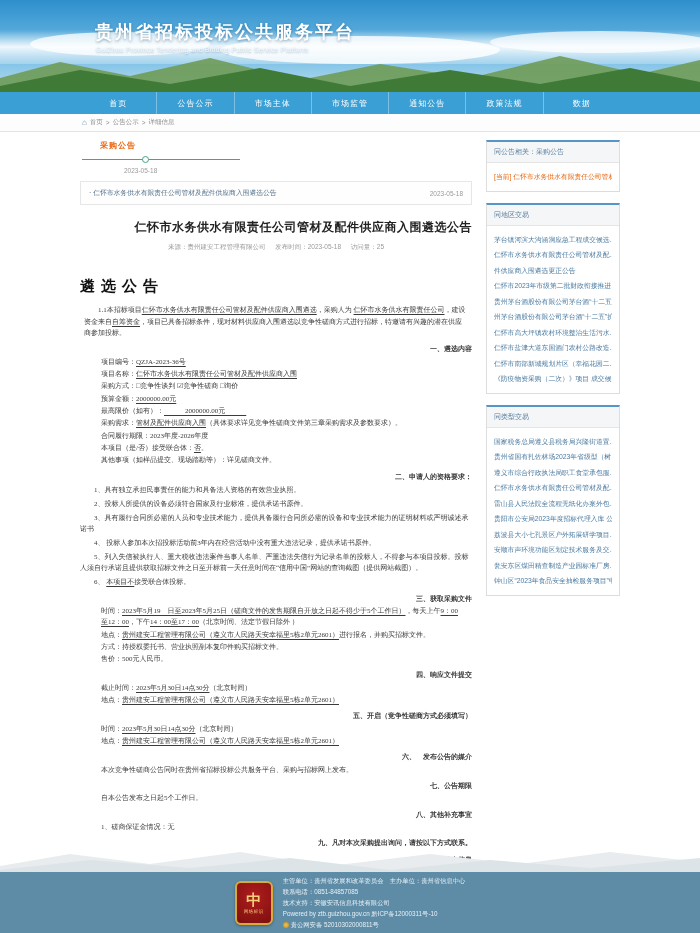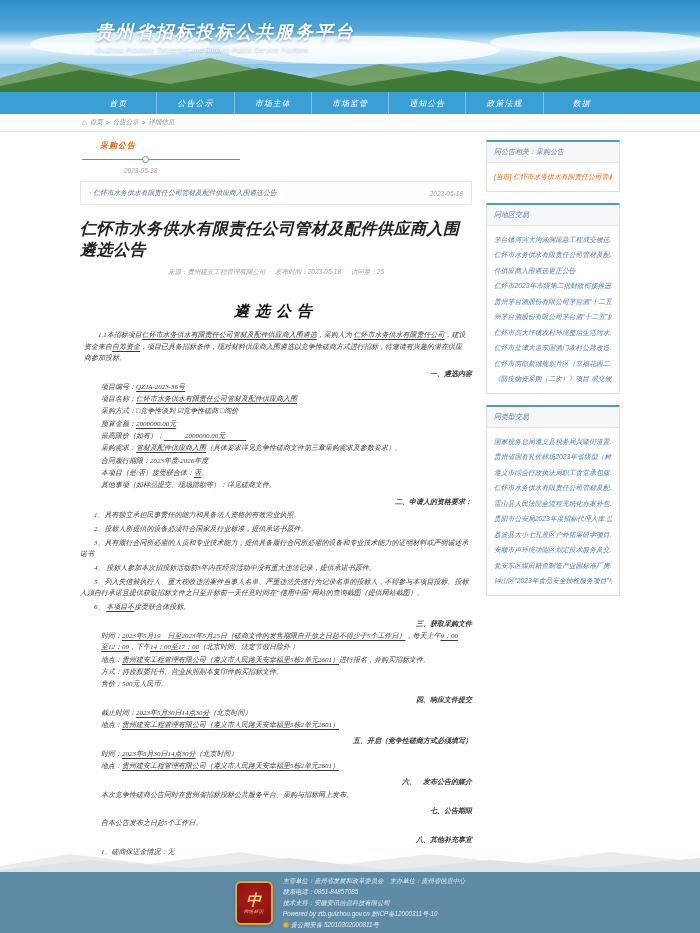--- a/index.html
+++ b/index.html
@@ -1,17 +1,17 @@
 <!DOCTYPE html>
 <html><head>
 <meta charset="utf-8">
 <style>
   html,body{margin:0;padding:0;}
   body{width:700px;height:933px;overflow:hidden;background:#f5f5f5;font-family:"Liberation Sans",sans-serif;}
-  .page{position:relative;width:700px;height:933px;background:#fff;font-style:italic;}
+  .page{position:relative;width:700px;height:933px;background:#fff;}
 
   
   .banner{position:relative;width:700px;height:92px;overflow:hidden;}
   .banner svg{display:block;width:700px;height:92px;}
   .site-title{position:absolute;left:95px;top:20px;color:#fff;font-size:18px;font-weight:bold;letter-spacing:2px;text-shadow:0 1px 3px rgba(0,60,100,.45);}
   .site-sub{position:absolute;left:96px;top:46px;color:#f2f9ff;font-size:6.5px;letter-spacing:.4px;text-shadow:0 1px 2px rgba(0,60,100,.4);}
 
   
   .nav{display:flex;width:700px;height:22px;background:#3a9fd4;align-items:stretch;padding:0 80px;box-sizing:border-box;}
   .nav-item{flex:1;display:flex;align-items:center;justify-content:center;color:#fff;font-size:8px;letter-spacing:1px;cursor:pointer;border-left:1px solid rgba(255,255,255,.35);}
@@ -33,25 +33,25 @@
   .tl-line{position:absolute;left:2px;right:0;top:4px;height:1px;background:#49a57f;}
   .tl-dot{position:absolute;left:62px;top:1px;width:5px;height:5px;border:1.5px solid #49a57f;border-radius:50%;background:#fff;}
   .tl-date{color:#9a9a9a;font-size:6.5px;padding-left:44px;margin-top:2px;}
 
   
   .listbox{margin-top:7px;border:1px solid #e6e6e6;background:#fefefe;padding:6px 8px;display:flex;justify-content:space-between;align-items:center;cursor:pointer;}
   .listbox .it{color:#55718c;font-size:6.8px;}
   .listbox .dt{color:#9a9a9a;font-size:6.5px;}
 
   
-  .art-title{margin-top:14px;text-align:left;font-size:16px;font-weight:bold;color:#222;letter-spacing:.5px;}
+  .art-title{margin-top:14px;text-align:right;font-size:12px;font-weight:bold;color:#222;letter-spacing:.5px;}
   .art-meta{margin-top:7px;text-align:center;color:#9a9a9a;font-size:6.5px;}
   .art-meta span{margin:0 4px;}
   .doc{font-family:"Liberation Serif","DejaVu Serif",serif;color:#3b3b3b;font-size:7px;line-height:1.62;margin-top:8px;}
-  .doc-heading{text-align:center;font-size:15px;font-weight:bold;letter-spacing:6px;color:#111;margin:22px 0 7px 0;font-family:"Liberation Serif","DejaVu Serif",serif;}
+  .doc-heading{text-align:left;font-size:15px;font-weight:bold;letter-spacing:6px;color:#111;margin:22px 0 7px 0;font-family:"Liberation Serif","DejaVu Serif",serif;}
   .para{text-indent:14px;margin:2px 4px;}
   .sec-title{margin-top:5px;font-weight:600;text-align:right;}
   .ln{padding-left:13px;margin:1px 8px;}
   .itm{text-indent:14px;margin:2.5px 0;}
   .u{text-decoration:underline;text-underline-offset:1.5px;}
 
   
   .sbox{border:1px solid #ddd;border-top:2px solid #5695c6;margin-bottom:11px;background:#fff;}
   .sbox-h{background:#f4f6f8;border-bottom:1px solid #e5e5e5;padding:5px 7px;color:#5b7f9e;font-size:7px;}
   .sbox-b{padding:6px 7px;}

